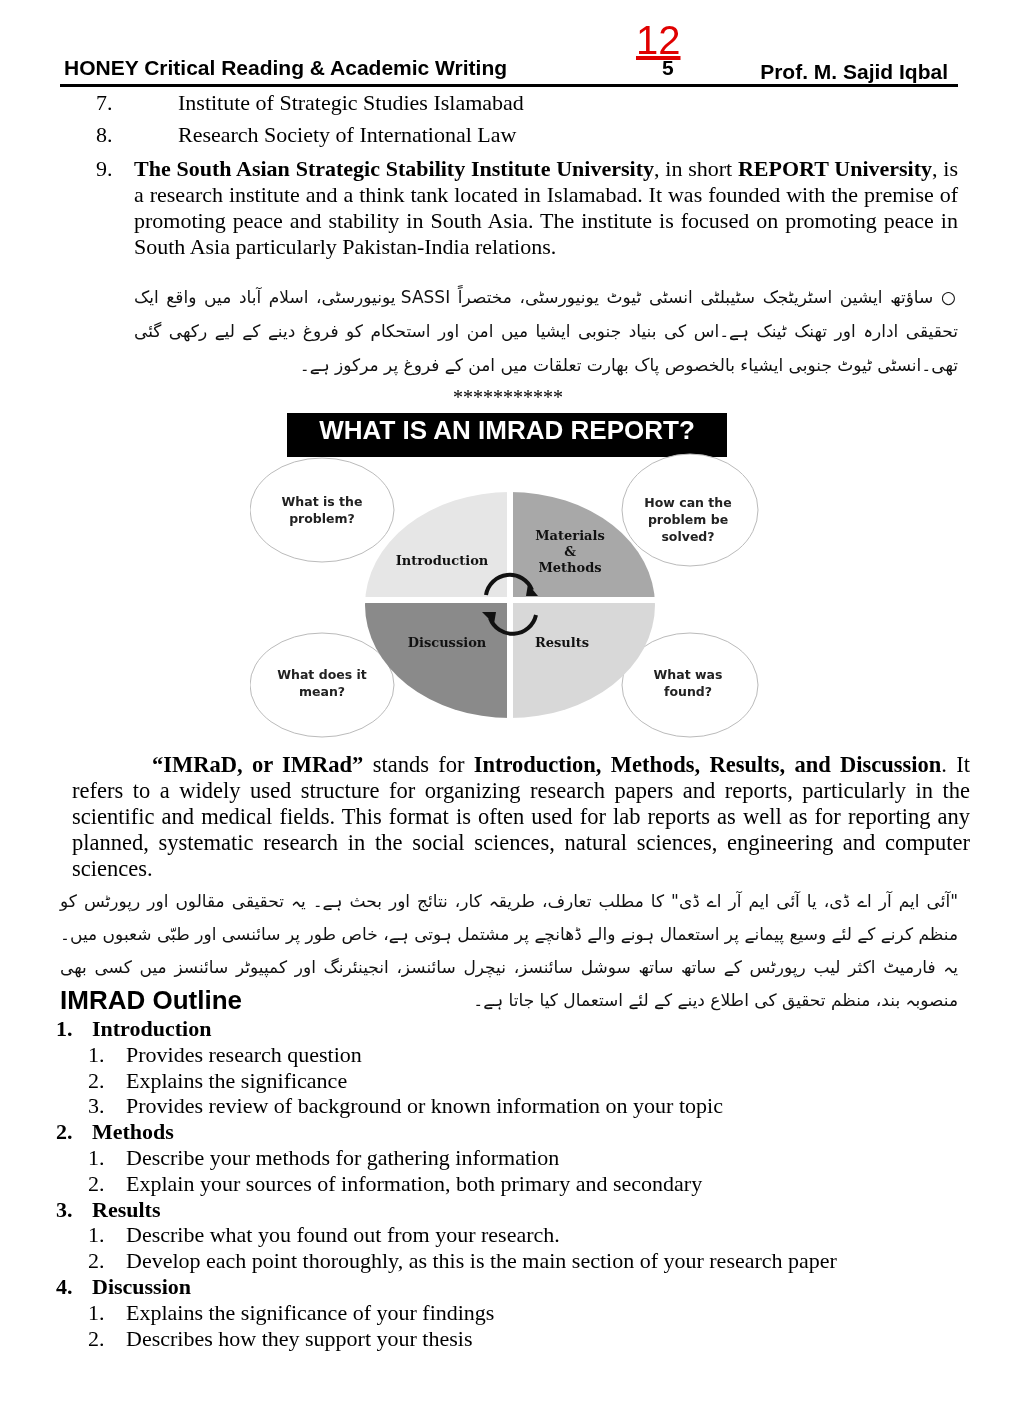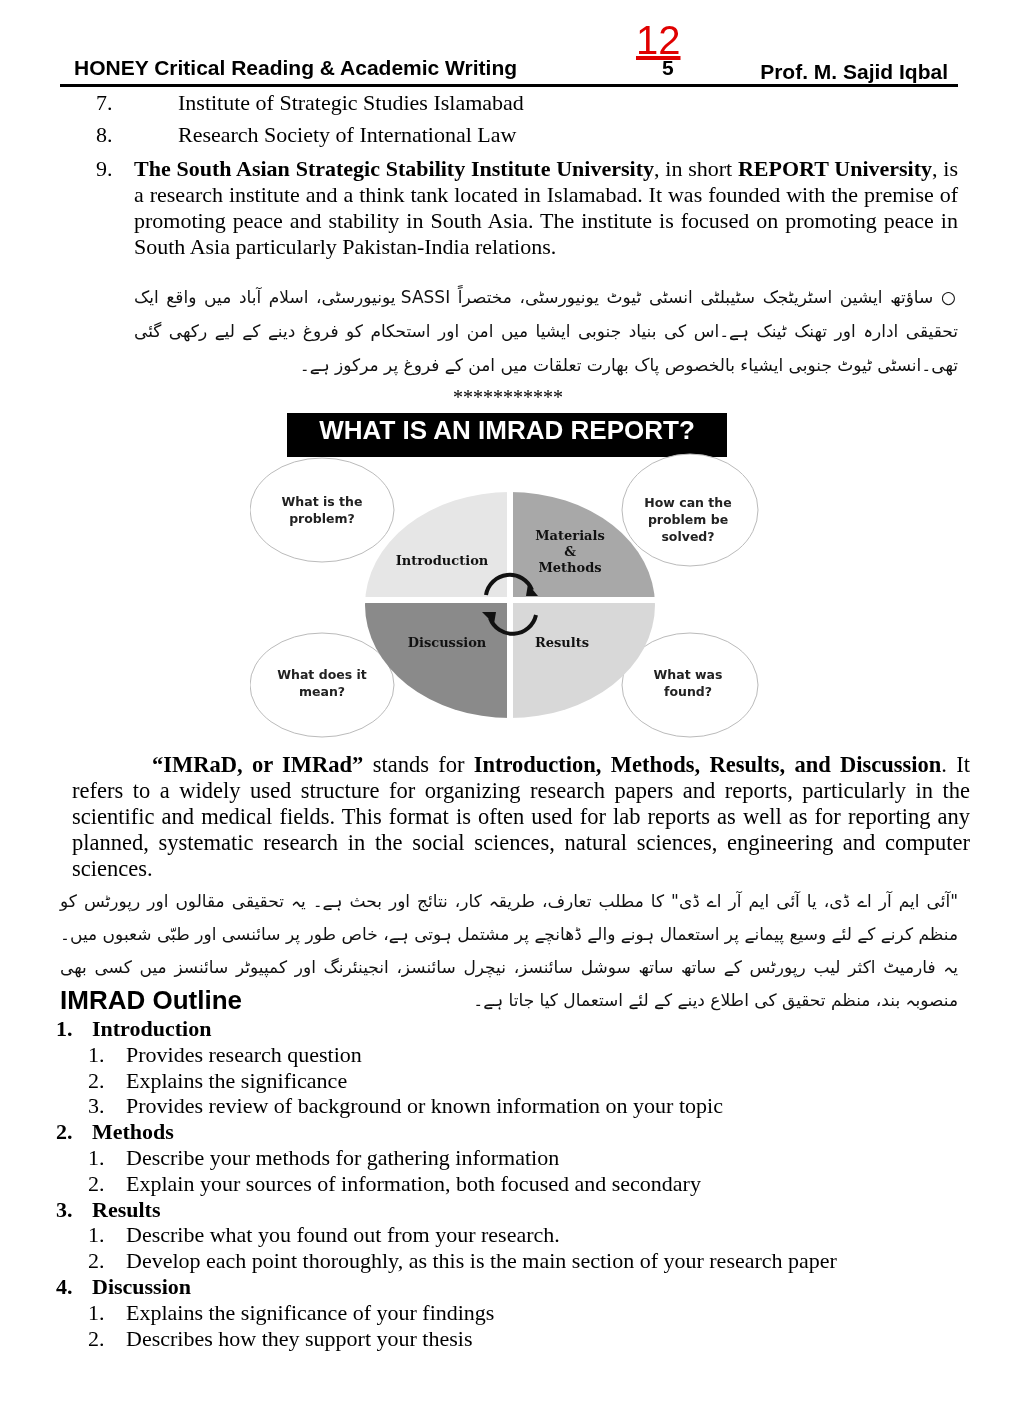--- a/index.html
+++ b/index.html
@@ -1,18 +1,18 @@
 <!DOCTYPE html>
 <html><head>
 <meta charset="utf-8">
 <style>
   html,body{margin:0;padding:0;background:#fff;}
   body{width:1014px;height:1404px;position:relative;overflow:hidden;color:#000;font-family:"Liberation Serif",serif;}
   .hdr{position:absolute;left:60px;top:56px;width:898px;height:28px;border-bottom:3px solid #000;font-family:"Liberation Sans",sans-serif;font-weight:bold;font-size:21px;}
-  .hdr .l{position:absolute;left:14px;top:0;}
+  .hdr .l{position:absolute;left:4px;top:0;}
   .hdr .c{position:absolute;left:602px;top:0;}
   .hdr .r{position:absolute;right:10px;top:4px;}
   .pnum{position:absolute;left:636px;top:20px;color:#e00000;font-family:"Liberation Sans",sans-serif;font-size:40px;line-height:40px;text-decoration:underline;}
   .ser{font-family:"Liberation Serif",serif;font-size:22px;line-height:26px;}
   .li{position:absolute;left:96px;}
   .li .n{position:absolute;left:0;}
   .li .t{position:absolute;left:38px;margin-left:44px;}
   .p9{position:absolute;left:96px;top:156px;width:862px;}
   .p9 .n{position:absolute;left:0;top:0;}
   .p9 .body{margin-left:38px;text-align:justify;text-align-last:left;}
@@ -124,21 +124,21 @@
     <div class="sec ser" style="top: 1119.2px;">
       <span class="n">2.</span>
       <span class="t">Methods</span>
     </div>
     <div class="sub ser" style="top: 1145px;">
       <span class="n">1.</span>
       <span class="t">Describe your methods for gathering information</span>
     </div>
     <div class="sub ser" style="top: 1170.8px;">
       <span class="n">2.</span>
-      <span class="t">Explain your sources of information, both focused and secondary</span>
+      <span class="t">Explain your sources of information, both primary and secondary</span>
     </div>
     <div class="sec ser" style="top: 1196.6px;">
       <span class="n">3.</span>
       <span class="t">Results</span>
     </div>
     <div class="sub ser" style="top: 1222.4px;">
       <span class="n">1.</span>
       <span class="t">Describe what you found out from your research.</span>
     </div>
     <div class="sub ser" style="top: 1248.2px;">

